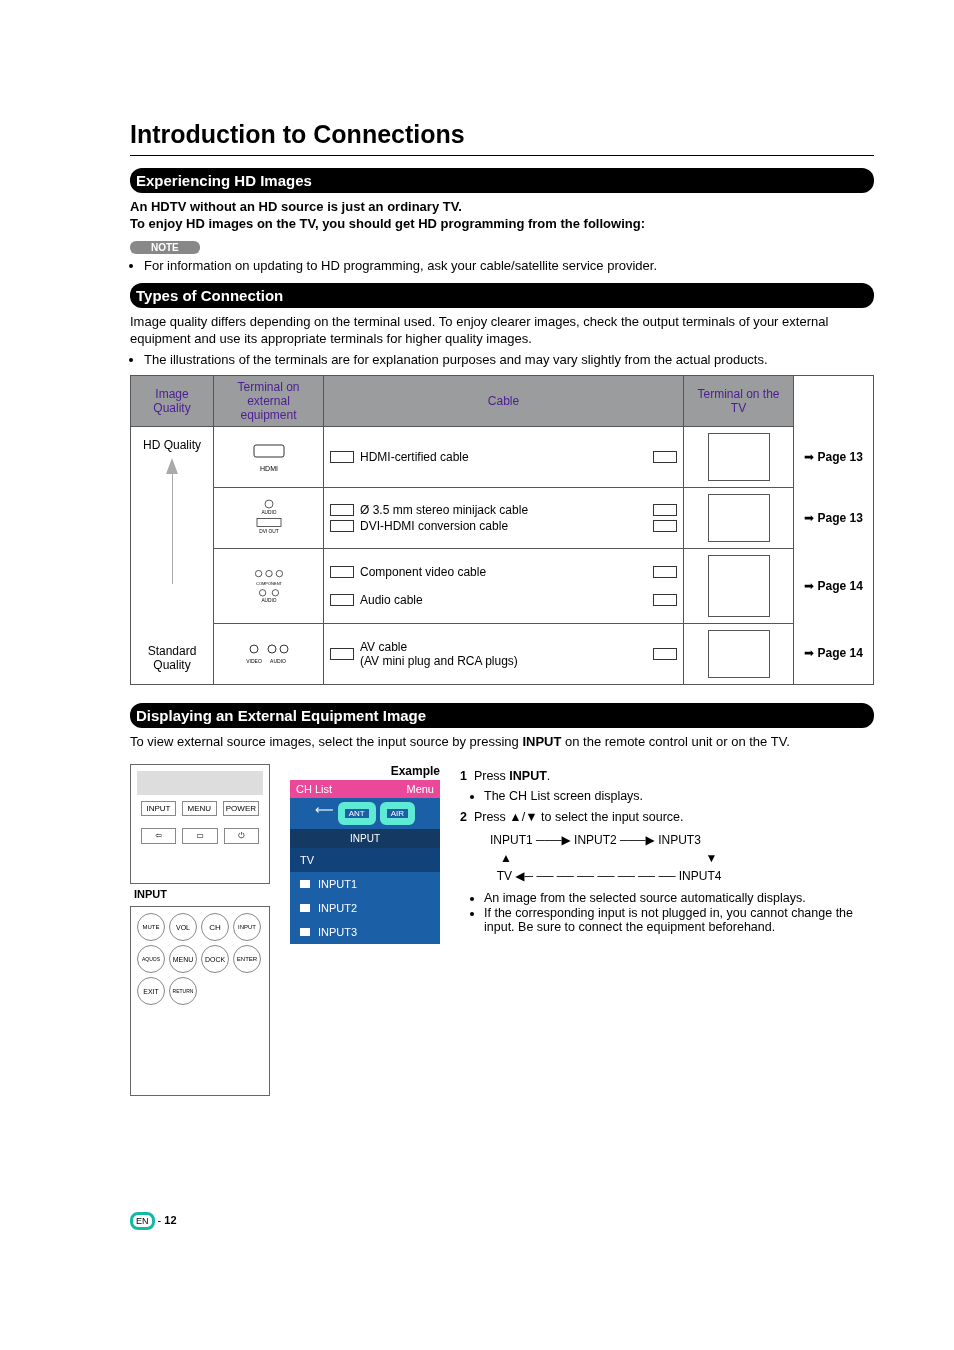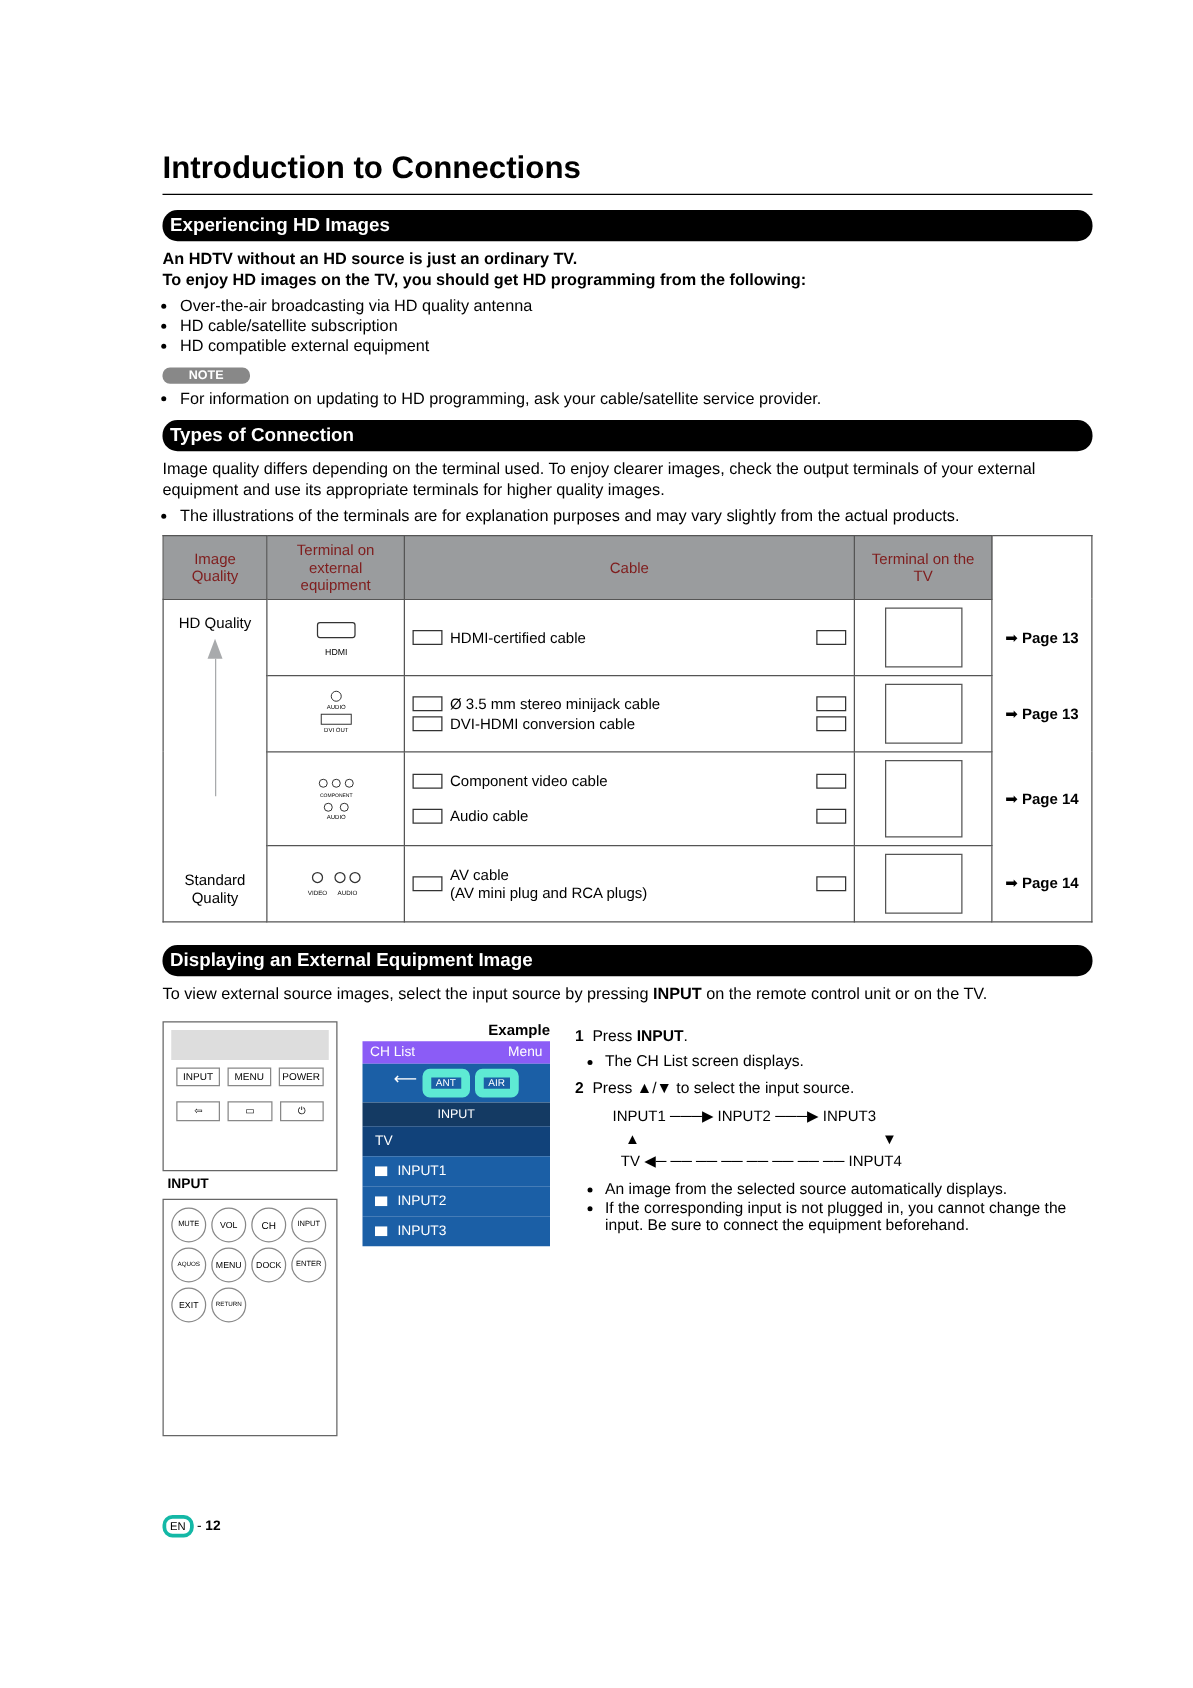--- a/index.html
+++ b/index.html
@@ -25,38 +25,38 @@
     display:inline-block;background:#888;color:#fff;
     font-size:10px;font-weight:bold;padding:1px 21px;border-radius:6px;margin:4px 0 2px 0;
   }
   p{margin:4px 0;line-height:1.3;}
   ul.tight{margin:2px 0 6px 0;padding-left:14px;}
   ul.tight li{margin:1px 0;}
   .tbl{
     border:1px solid #555;border-collapse:collapse;width:100%;margin-top:8px;font-size:12px;
   }
   .tbl th, .tbl td{border:1px solid #555;padding:6px;text-align:center;vertical-align:middle;}
-  .tbl th{background:#9a9c9e;color:#7f1d1d;font-weight:normal;padding:4px 6px;}
+  .tbl th{background:#9a9c9e;color:#4c1d95;font-weight:normal;padding:4px 6px;}
   .page-ref{font-weight:bold;font-size:12px;}
   .iq-cell{vertical-align:top;width:70px;}
   .iq-top{font-size:12px;}
   .iq-grad{
     width:0;height:0;margin:6px auto 0 auto;
     border-left:6px solid transparent;border-right:6px solid transparent;
     border-bottom:16px solid #a8aaac;
   }
   .iq-line{width:1px;height:110px;background:#a8aaac;margin:0 auto;}
   .term-box{width:60px;height:46px;border:1px solid #555;margin:0 auto;background:#fff;}
   .lower{display:flex;gap:20px;margin-top:14px;}
   .remote-box{width:130px;border:1px solid #666;height:110px;padding:4px;font-size:8px;}
   .remote-box div{border:1px solid #888;margin:2px;padding:2px;text-align:center;}
   .controls-box{width:130px;border:1px solid #666;height:180px;margin-top:6px;padding:4px;font-size:8px;display:flex;flex-wrap:wrap;align-content:flex-start;}
   .controls-box span{border:1px solid #888;border-radius:50%;width:26px;height:26px;display:inline-flex;align-items:center;justify-content:center;margin:2px;}
   .menu-box{width:150px;}
-  .menu-head{background:#8b5cf6;color:#fff;display:flex;justify-content:space-between;padding:3px 6px;font-size:11px;}
+  .menu-head{background:#ec4899;color:#fff;display:flex;justify-content:space-between;padding:3px 6px;font-size:11px;}
   .menu-row{background:#1b5fa6;color:#fff;padding:6px 10px;font-size:11px;display:flex;align-items:center;gap:8px;}
   .menu-row.sel{background:#11427a;}
   .menu-row .plug{width:10px;height:8px;}
   .menu-sub{background:#143a63;color:#fff;font-size:10px;text-align:center;padding:4px 0;}
   .menu-air{display:flex;gap:4px;justify-content:center;padding:4px;background:#1b5fa6;}
   .pill{font-size:8px;color:#fff;border:7px solid #5eead4;border-radius:6px;padding:0px 4px;}
   .steps{flex:1;font-size:12.5px;}
   .steps b{font-weight:bold;}
   .flow{font-family:inherit;font-size:12px;margin:6px 0 6px 30px;line-height:1.5;}
   .en-foot{position:absolute;left:130px;bottom:120px;font-size:11px;}
@@ -71,25 +71,20 @@
 <body>
 
 <div class="page">
 
   <h1>Introduction to Connections</h1>
 
   
   <div class="section-bar full-bar">Experiencing HD Images</div>
   <p><b>An HDTV without an HD source is just an ordinary TV.</b><br>
      <b>To enjoy HD images on the TV, you should get HD programming from the following:</b></p>
-  <ul class="tight">
-    <li>Over-the-air broadcasting via HD quality antenna</li>
-    <li>HD cable/satellite subscription</li>
-    <li>HD compatible external equipment</li>
-  </ul>
   <span class="note-badge">NOTE</span>
   <ul class="tight">
       <li>For information on updating to HD programming, ask your cable/satellite service provider.</li>
     </ul>
 
   
   <div class="section-bar full-bar">Types of Connection</div>
   <p>Image quality differs depending on the terminal used. To enjoy clearer images, check the output terminals of your external equipment and use its appropriate terminals for higher quality images.</p>
   <ul class="tight">
       <li>The illustrations of the terminals are for explanation purposes and may vary slightly from the actual products.</li>

